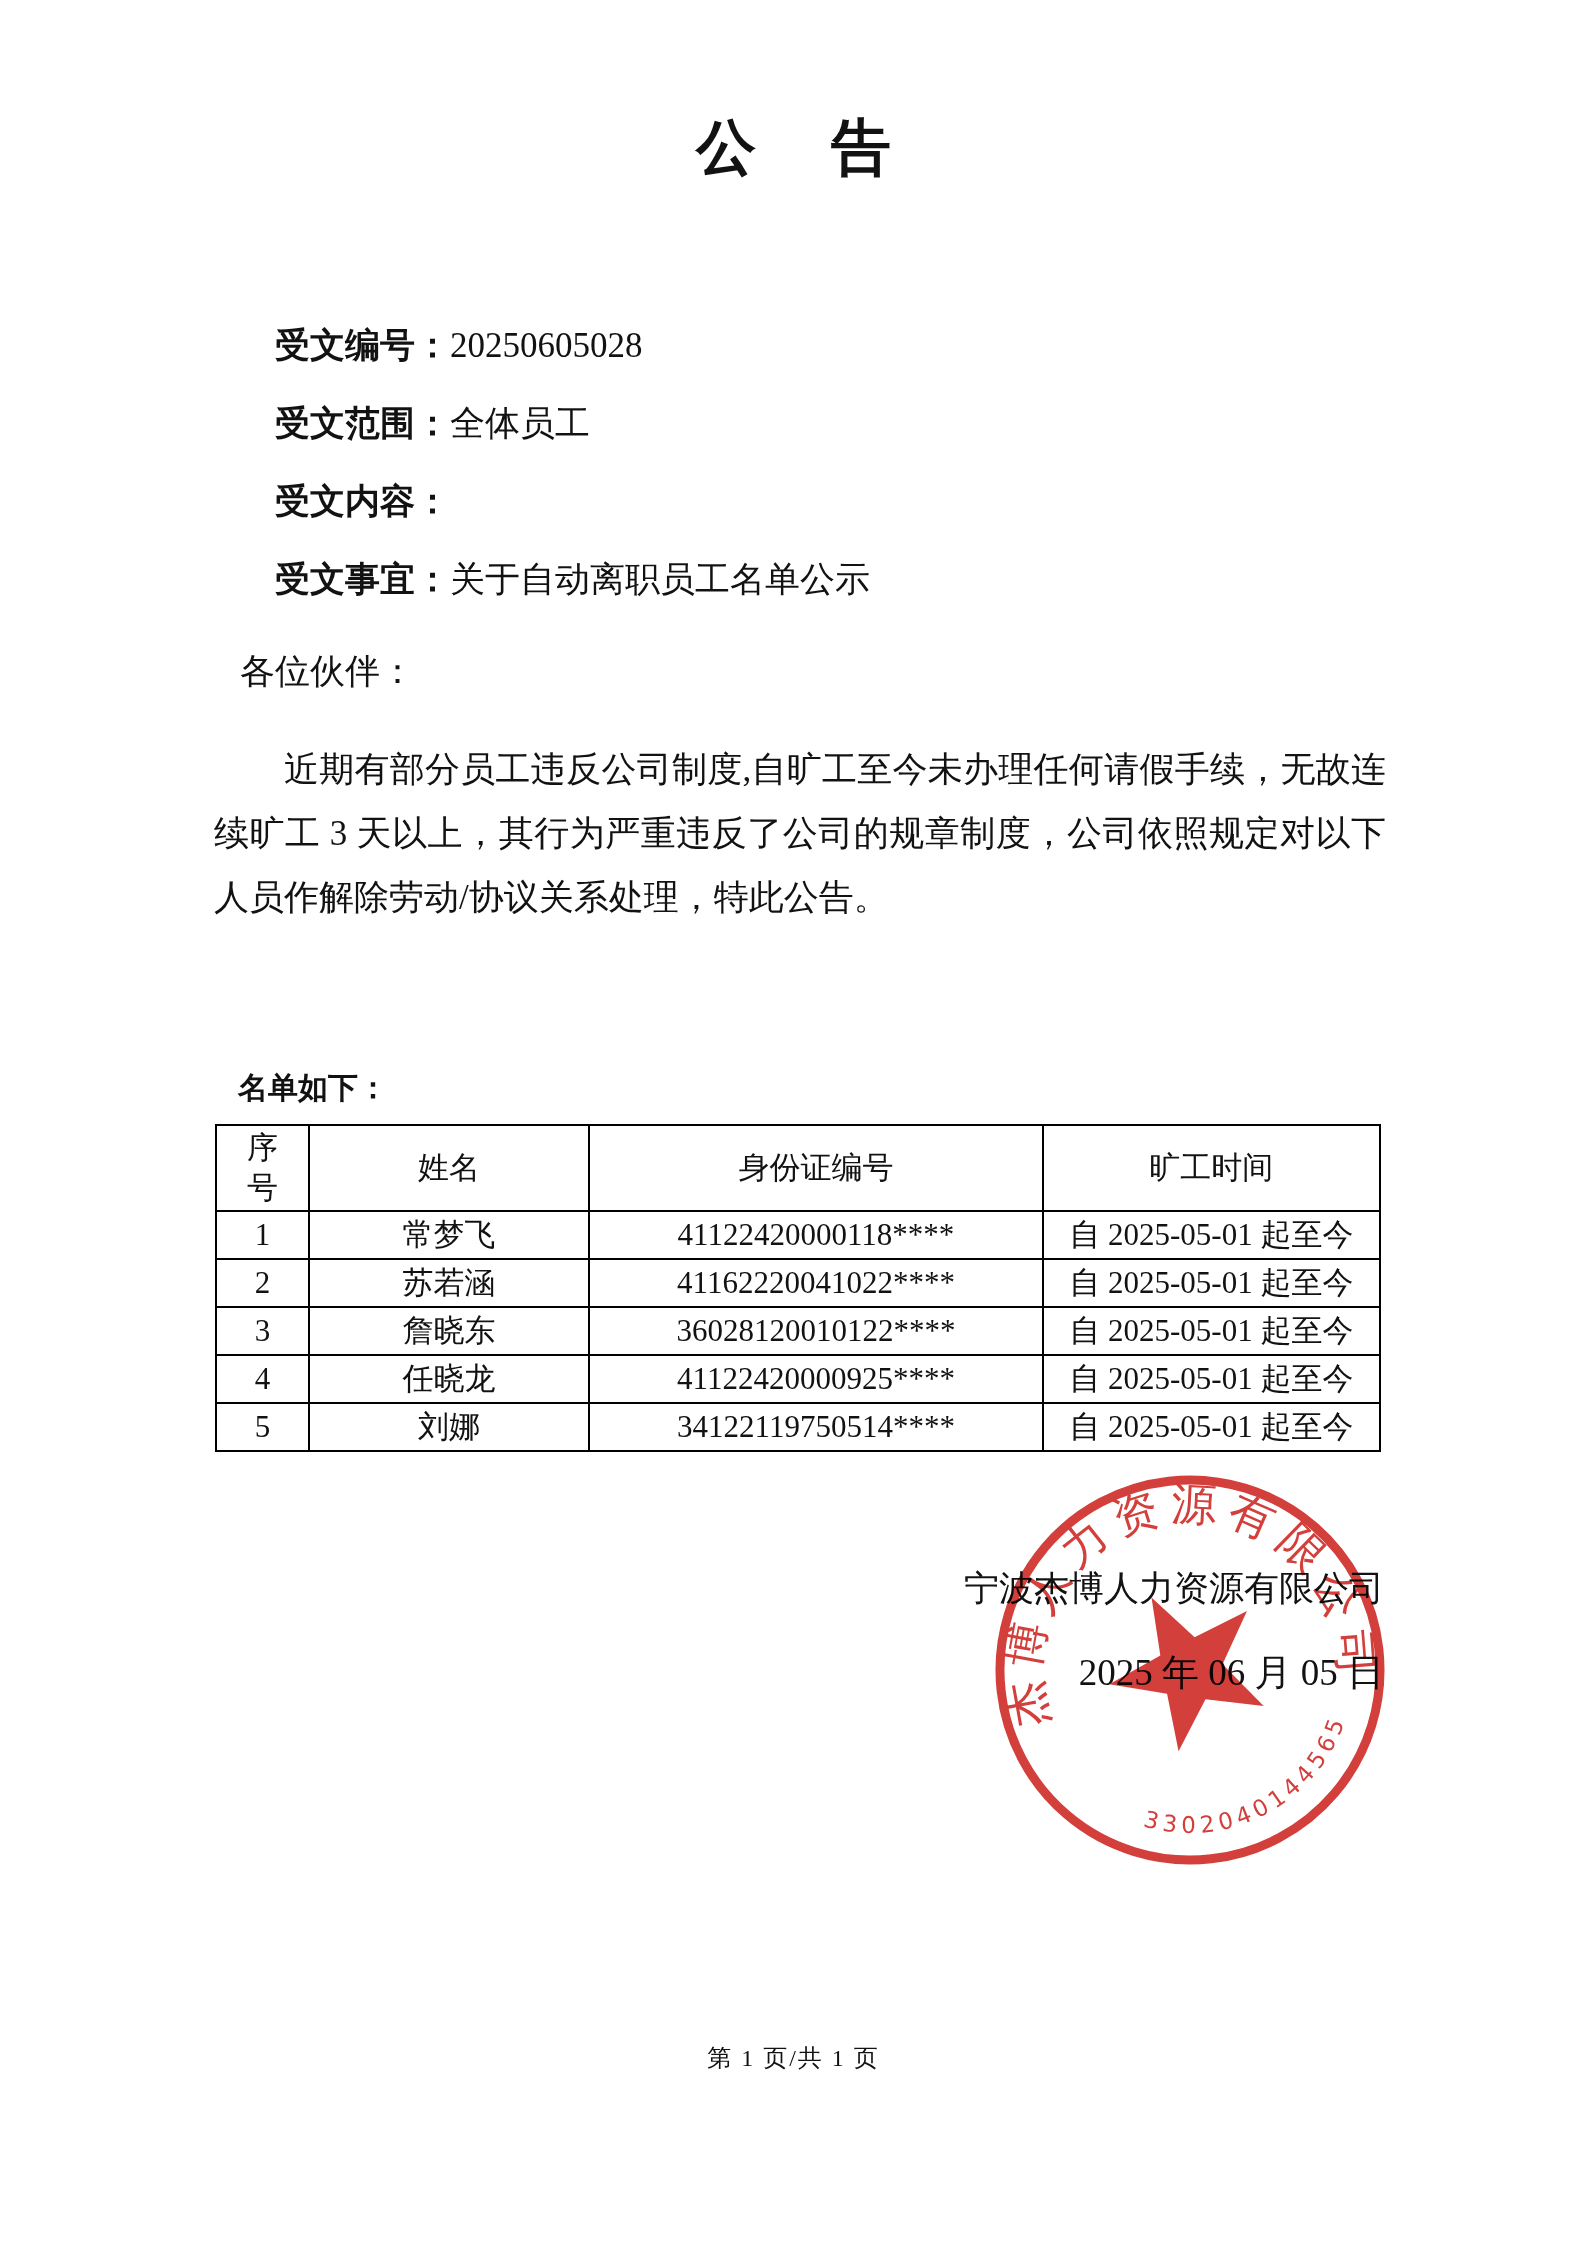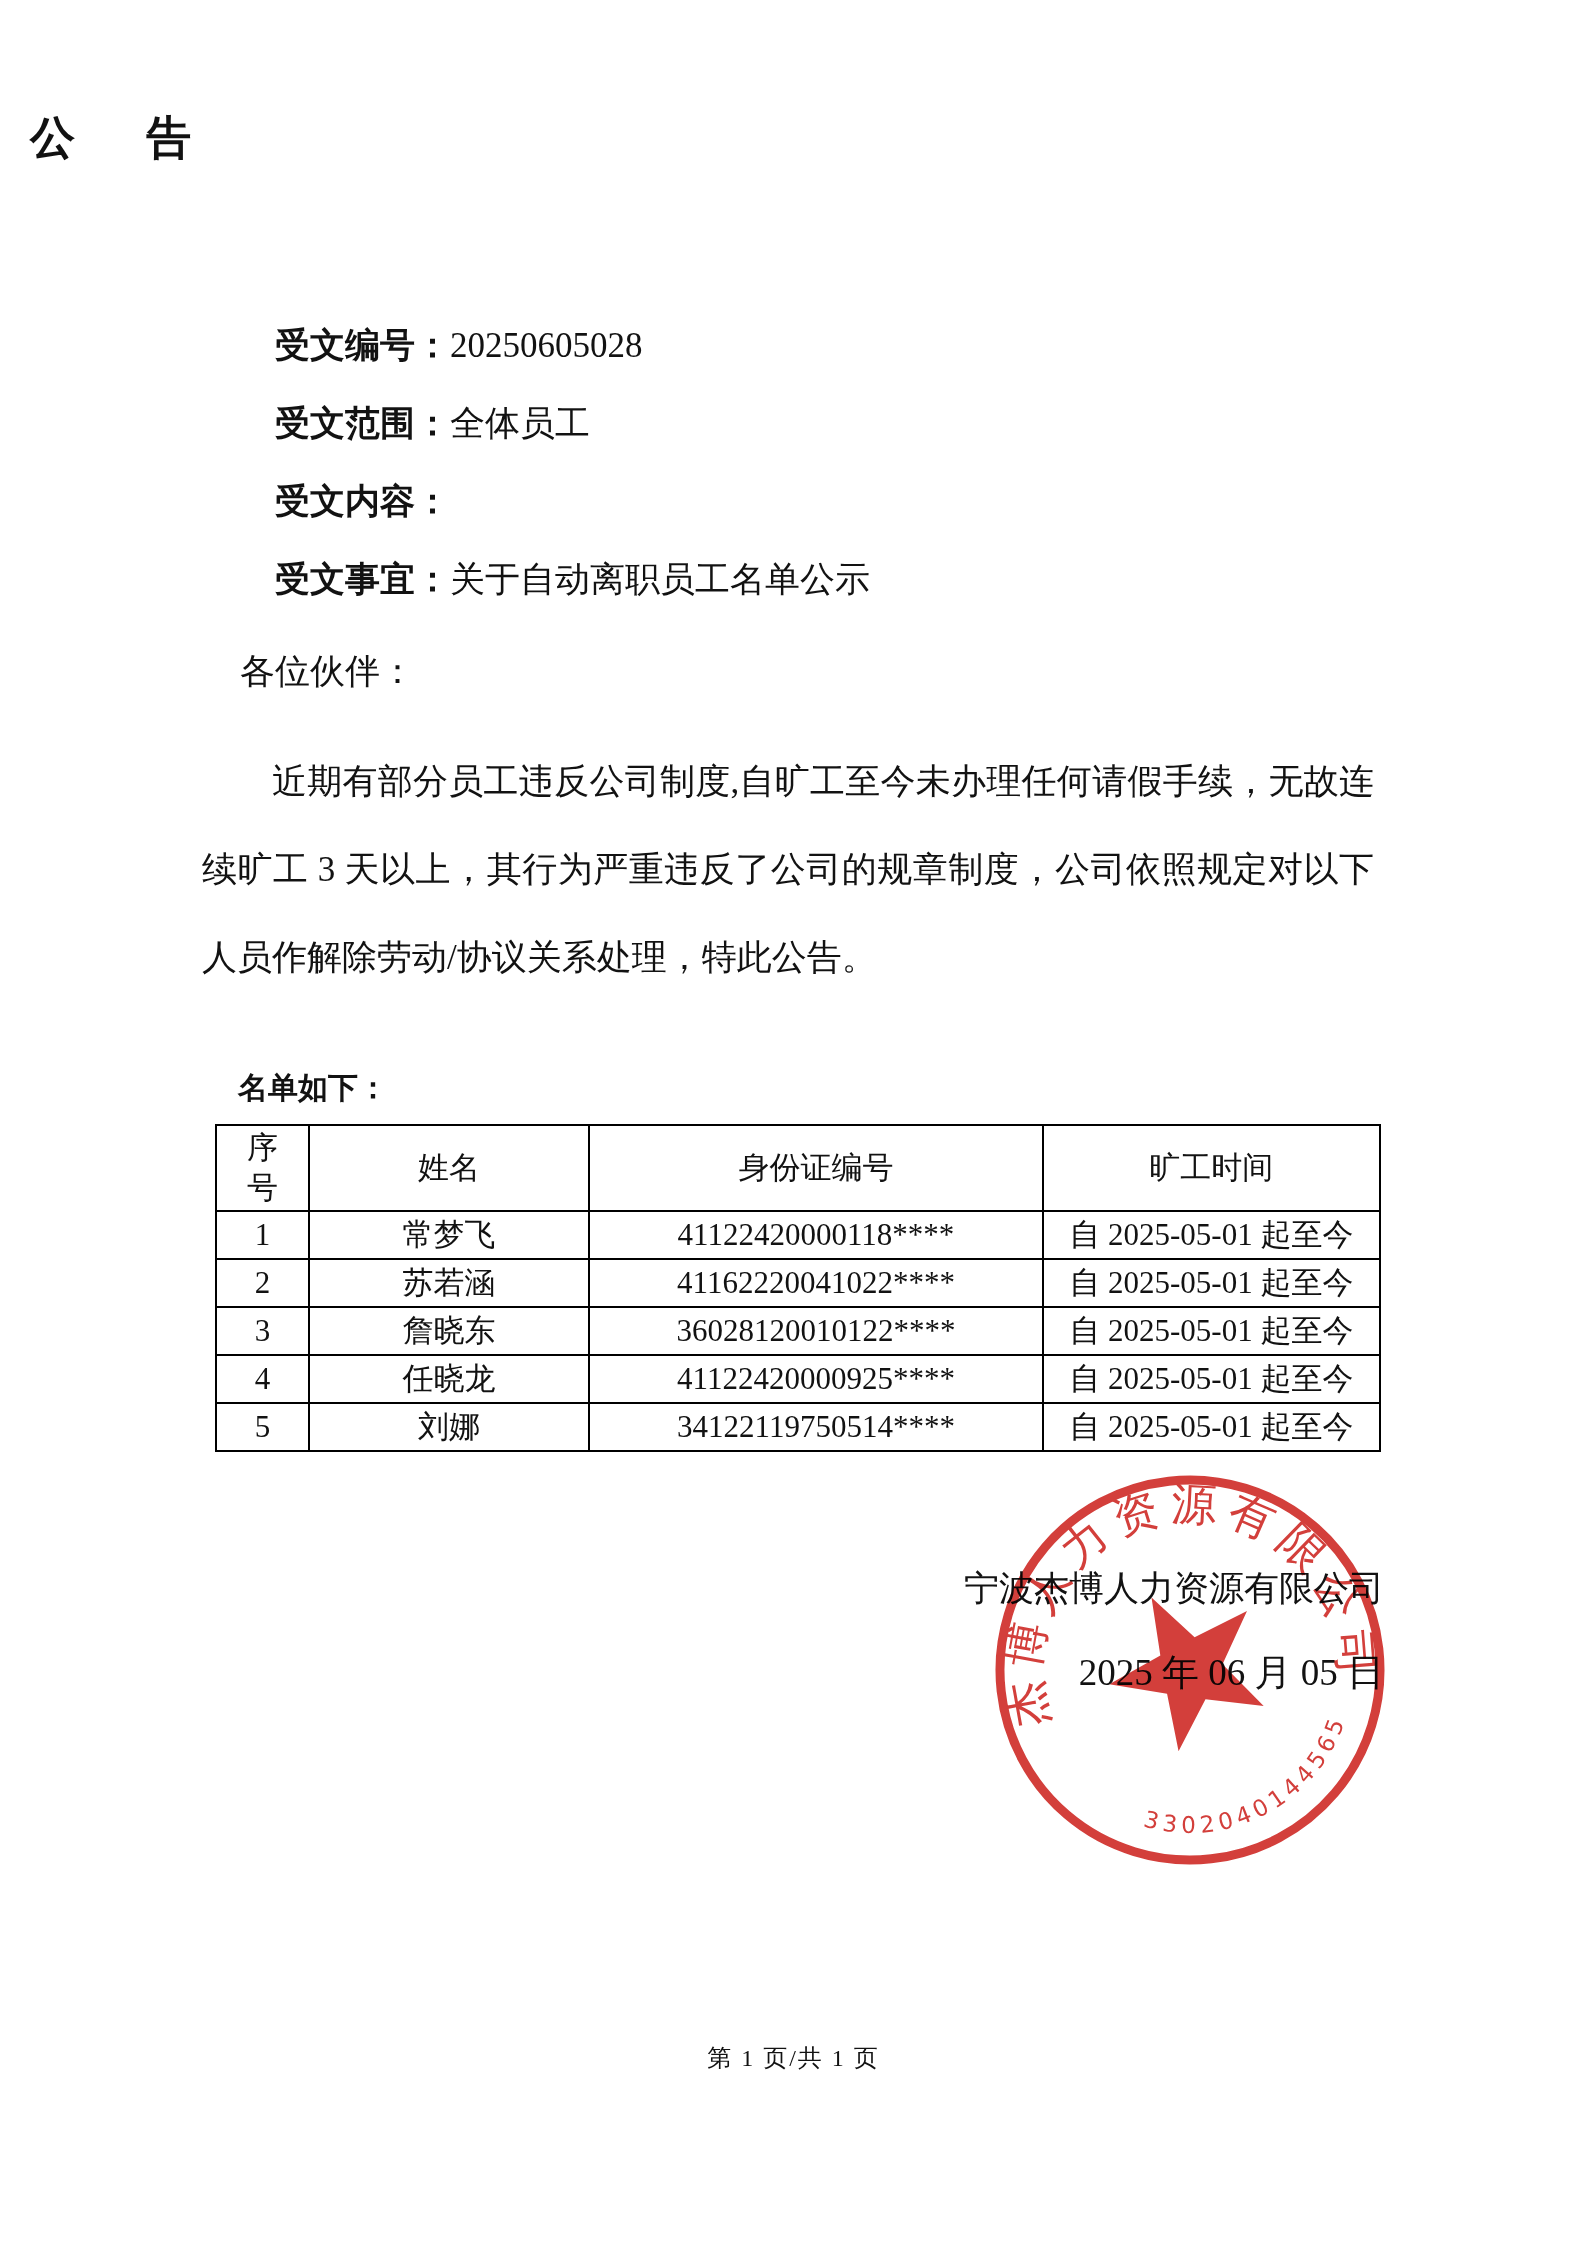--- a/index.html
+++ b/index.html
@@ -8,33 +8,34 @@
     position:relative;
     width:1587px; height:2245px;
     margin:0 auto;
     background:#ffffff;
     font-family:"Liberation Serif","DejaVu Serif",serif;
     color:#121212;
     overflow:hidden;
   }
   .title {
     position:absolute; top:108px; left:0; width:100%;
-    font-size:45px; font-weight:bold;
+    text-align:center;
+    font-size:60px; font-weight:bold;
     letter-spacing:30px; text-indent:30px;
   }
   .meta { position:absolute; left:240px; top:322px; }
   .meta-line { height:78px; font-size:35px; white-space:nowrap; }
   .meta-label { font-weight:bold;margin-left:35px; }
   .salutation {
     position:absolute; left:240px; top:648px;
     font-size:35px;
   }
   .para {
-    position:absolute; left:202px; top:738px; width:1172px;
-    font-size:35px; line-height:88px;
+    position:absolute; left:214px; top:738px; width:1172px;
+    font-size:35px; line-height:64px;
     text-align:justify; text-indent:2em;
   }
   .list-intro {
     position:absolute; left:238px; top:1068px;
     font-size:30px; font-weight:bold;
   }
   .absence-table {
     position:absolute; left:215px; top:1124px; width:1166px;
     border-collapse:collapse;
     font-size:31px;

